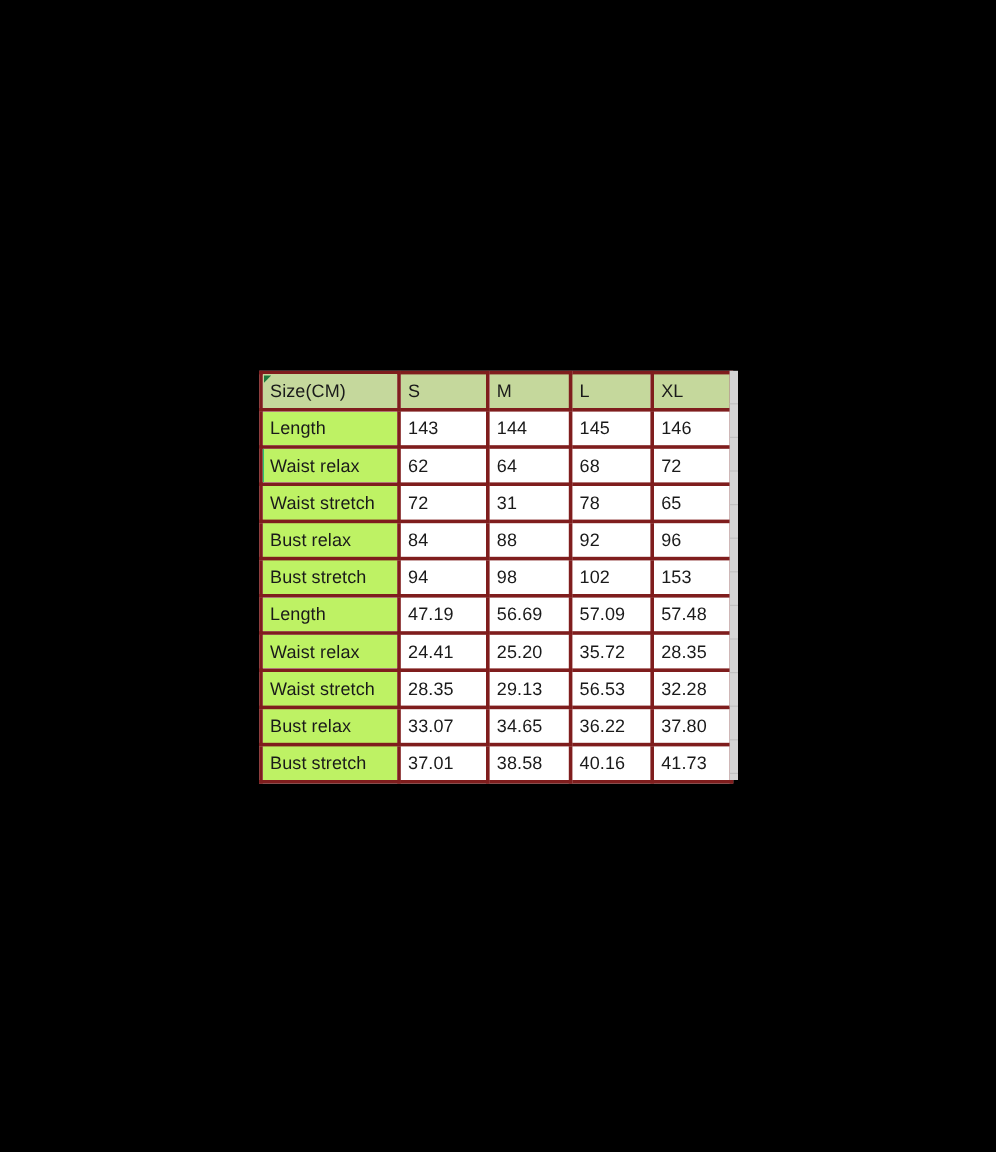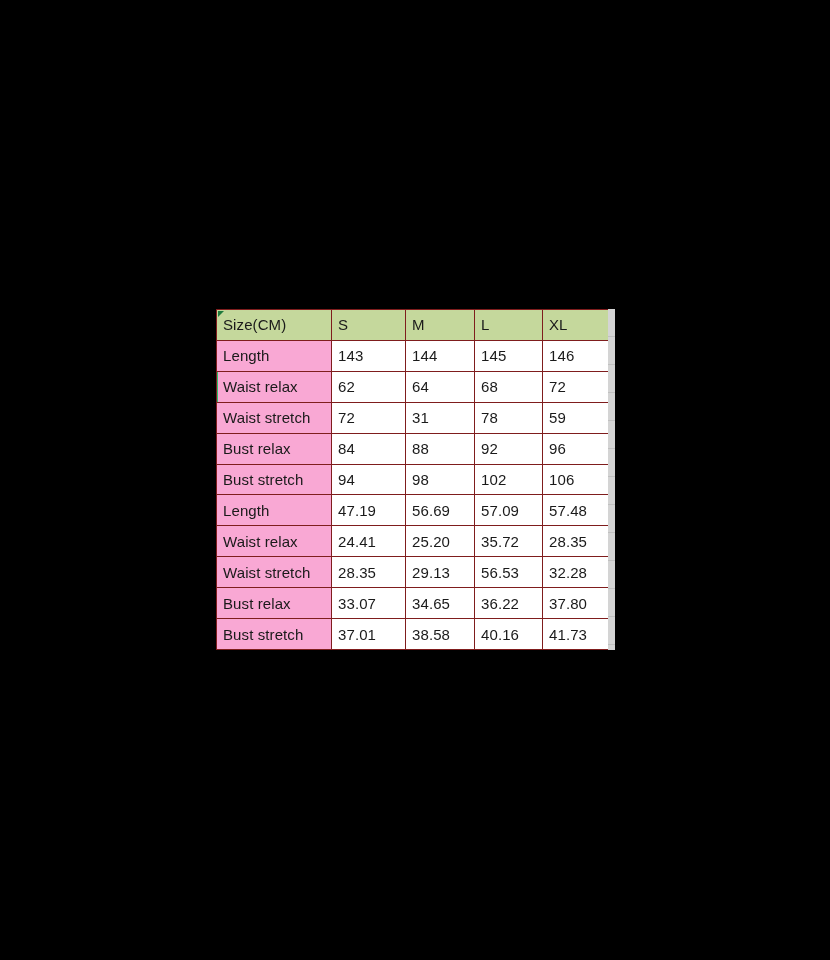--- a/index.html
+++ b/index.html
@@ -30,40 +30,40 @@
     background: #ffffff;
   }
 
   table.size-table col.c-label { width: 115px; }
   table.size-table col.c-s     { width: 74px; }
   table.size-table col.c-m     { width: 69px; }
   table.size-table col.c-l     { width: 68px; }
   table.size-table col.c-xl    { width: 66px; }
 
   table.size-table td {
-    border: 1px solid #7f1d1d;
+    border: 3px solid #7f1d1d;
     padding: 0 0 0 6px;
     font-size: 15px;
     line-height: 1;
     color: #1a1a1a;
     height: 28px;
     vertical-align: middle;
     white-space: nowrap;
     overflow: hidden;
     letter-spacing: 0.1px;
   }
 
   
   tr.header-row td {
     background: #c5d89c;
   }
 
   
   td.label-cell {
-    background: #f9a8d4;
+    background: #bef264;
   }
 
   td.value-cell {
     background: #ffffff;
   }
 
   
   td.has-marker {
     position: relative;
   }
@@ -149,37 +149,37 @@
         <td class="value-cell">64</td>
         <td class="value-cell">68</td>
         <td class="value-cell">72</td>
       </tr>
 
       <tr>
         <td class="label-cell">Waist stretch</td>
         <td class="value-cell">72</td>
         <td class="value-cell">31</td>
         <td class="value-cell">78</td>
-        <td class="value-cell">59</td>
+        <td class="value-cell">65</td>
       </tr>
 
       <tr>
         <td class="label-cell">Bust relax</td>
         <td class="value-cell">84</td>
         <td class="value-cell">88</td>
         <td class="value-cell">92</td>
         <td class="value-cell">96</td>
       </tr>
 
       <tr>
         <td class="label-cell">Bust stretch</td>
         <td class="value-cell">94</td>
         <td class="value-cell">98</td>
         <td class="value-cell">102</td>
-        <td class="value-cell">106</td>
+        <td class="value-cell">153</td>
       </tr>
 
 
       <tr>
         <td class="label-cell">Length</td>
         <td class="value-cell">47.19</td>
         <td class="value-cell">56.69</td>
         <td class="value-cell">57.09</td>
         <td class="value-cell">57.48</td>
       </tr>

